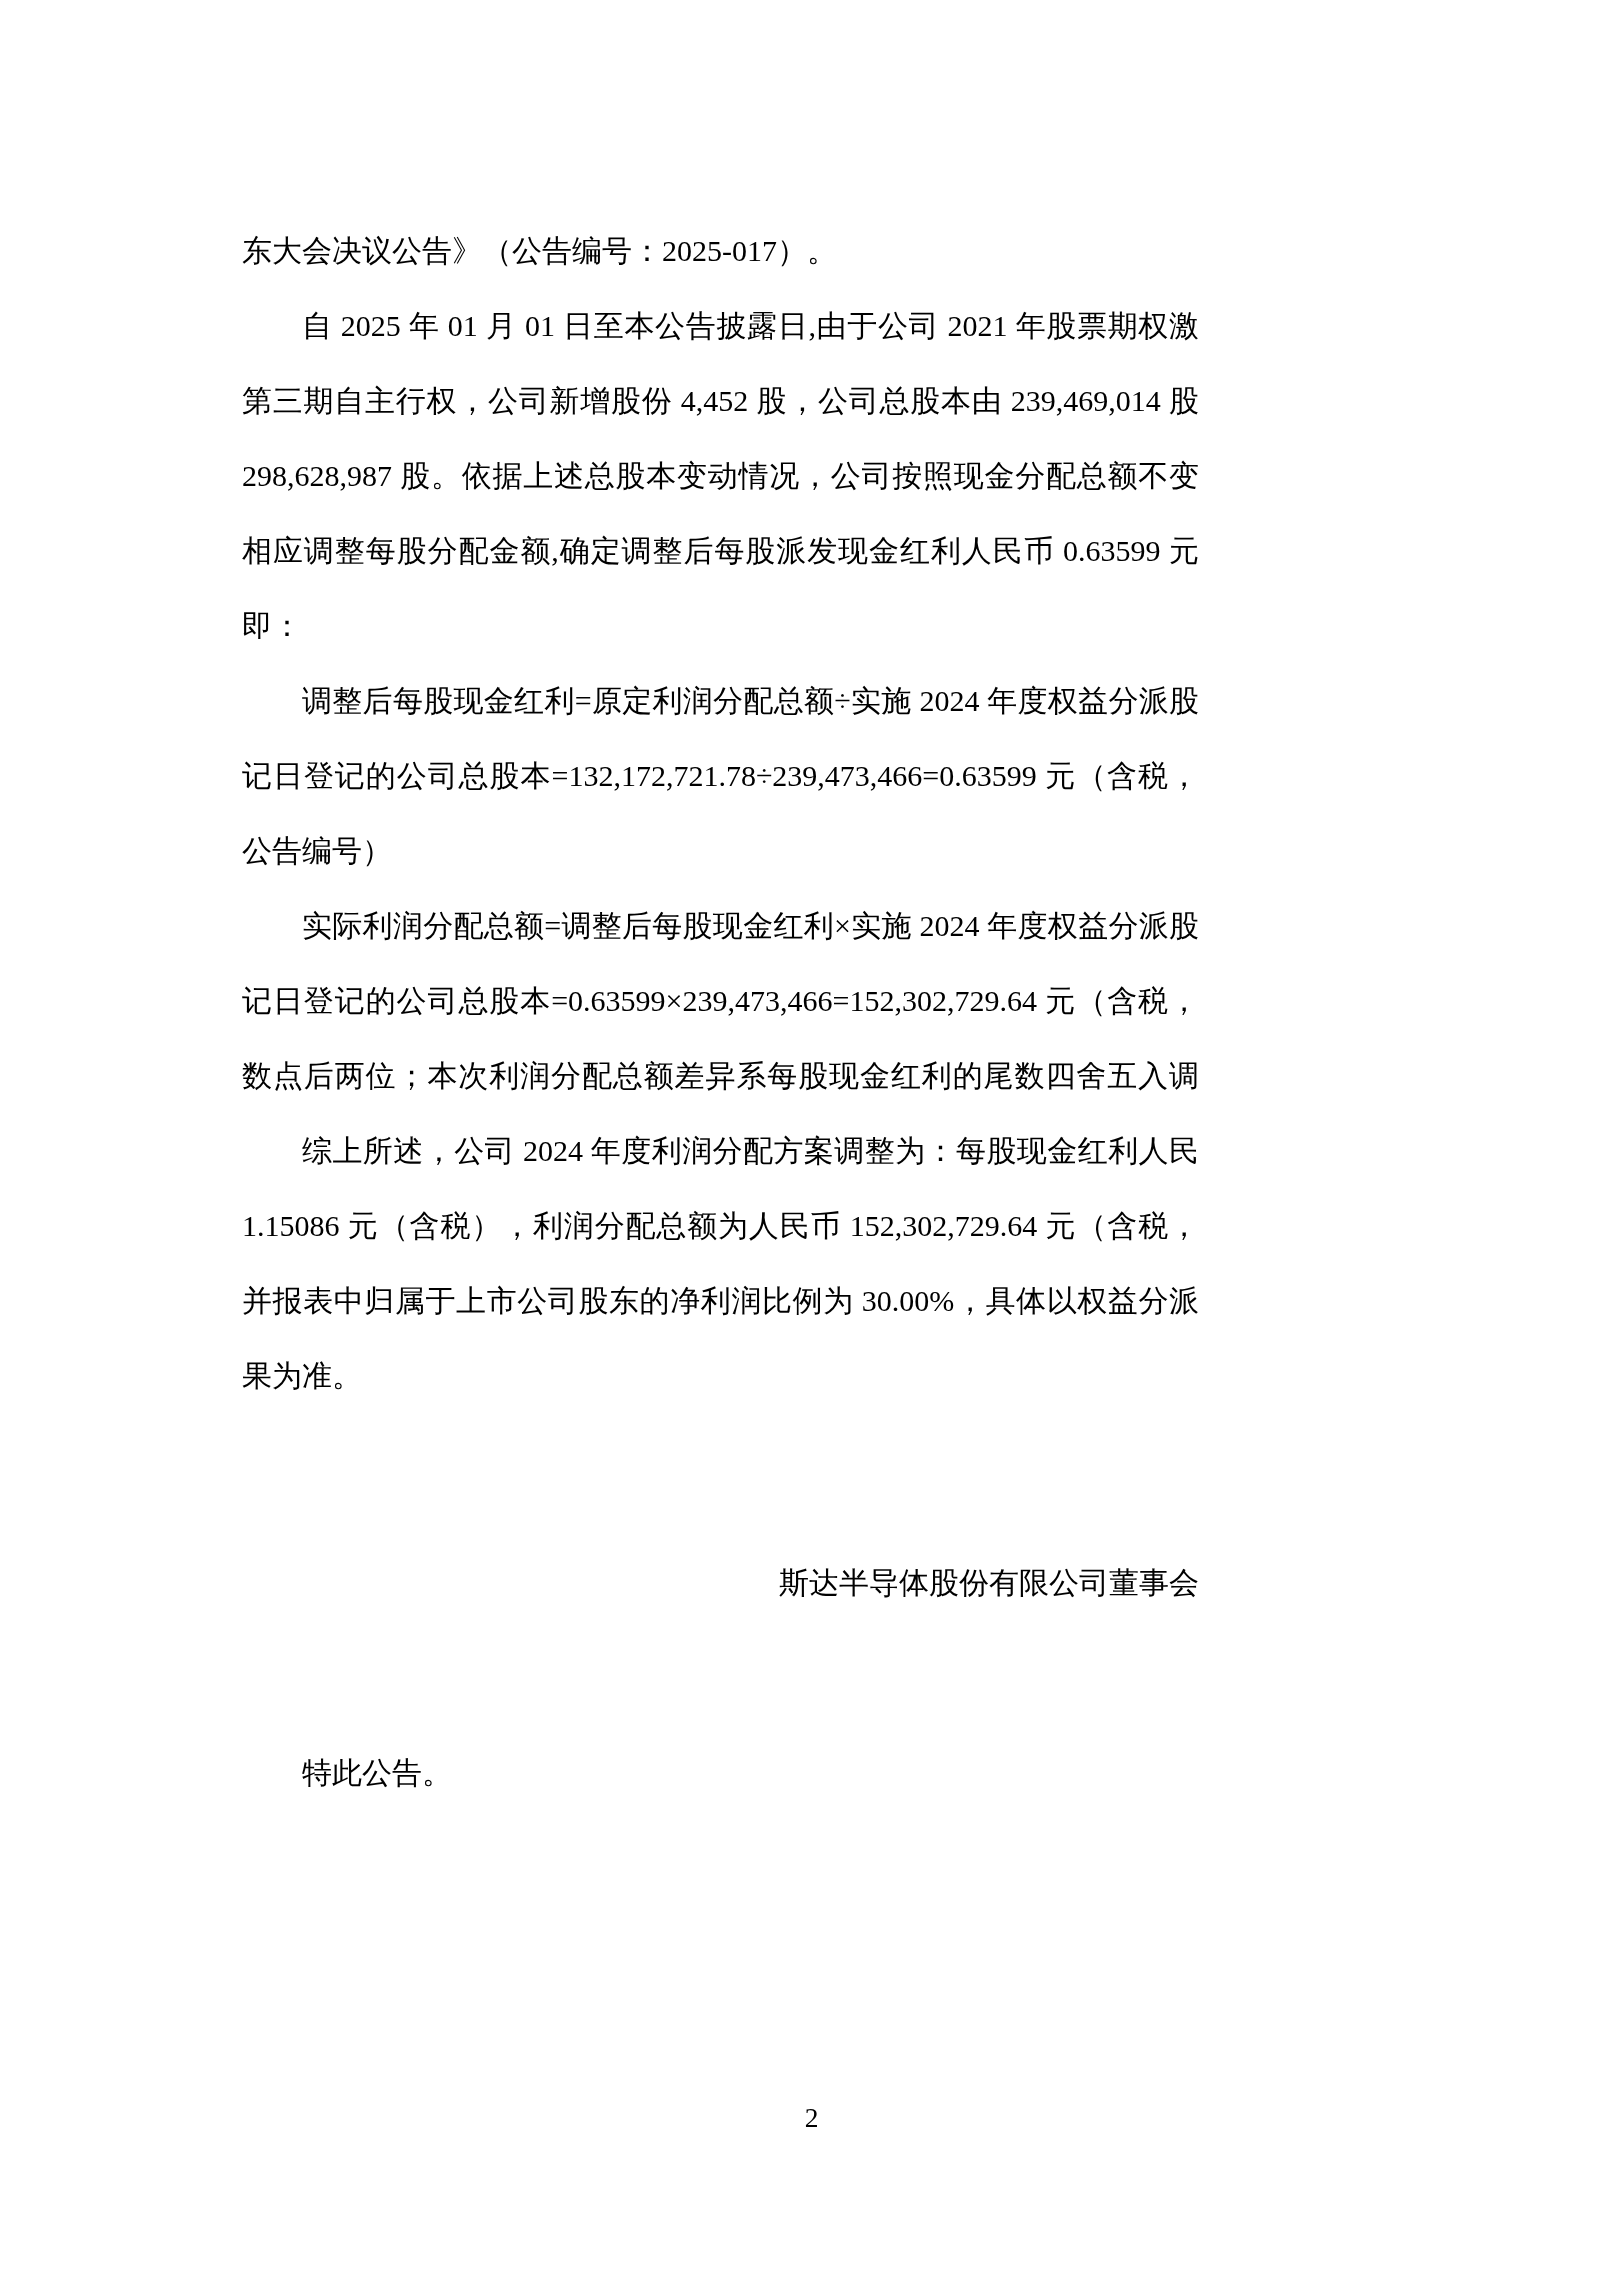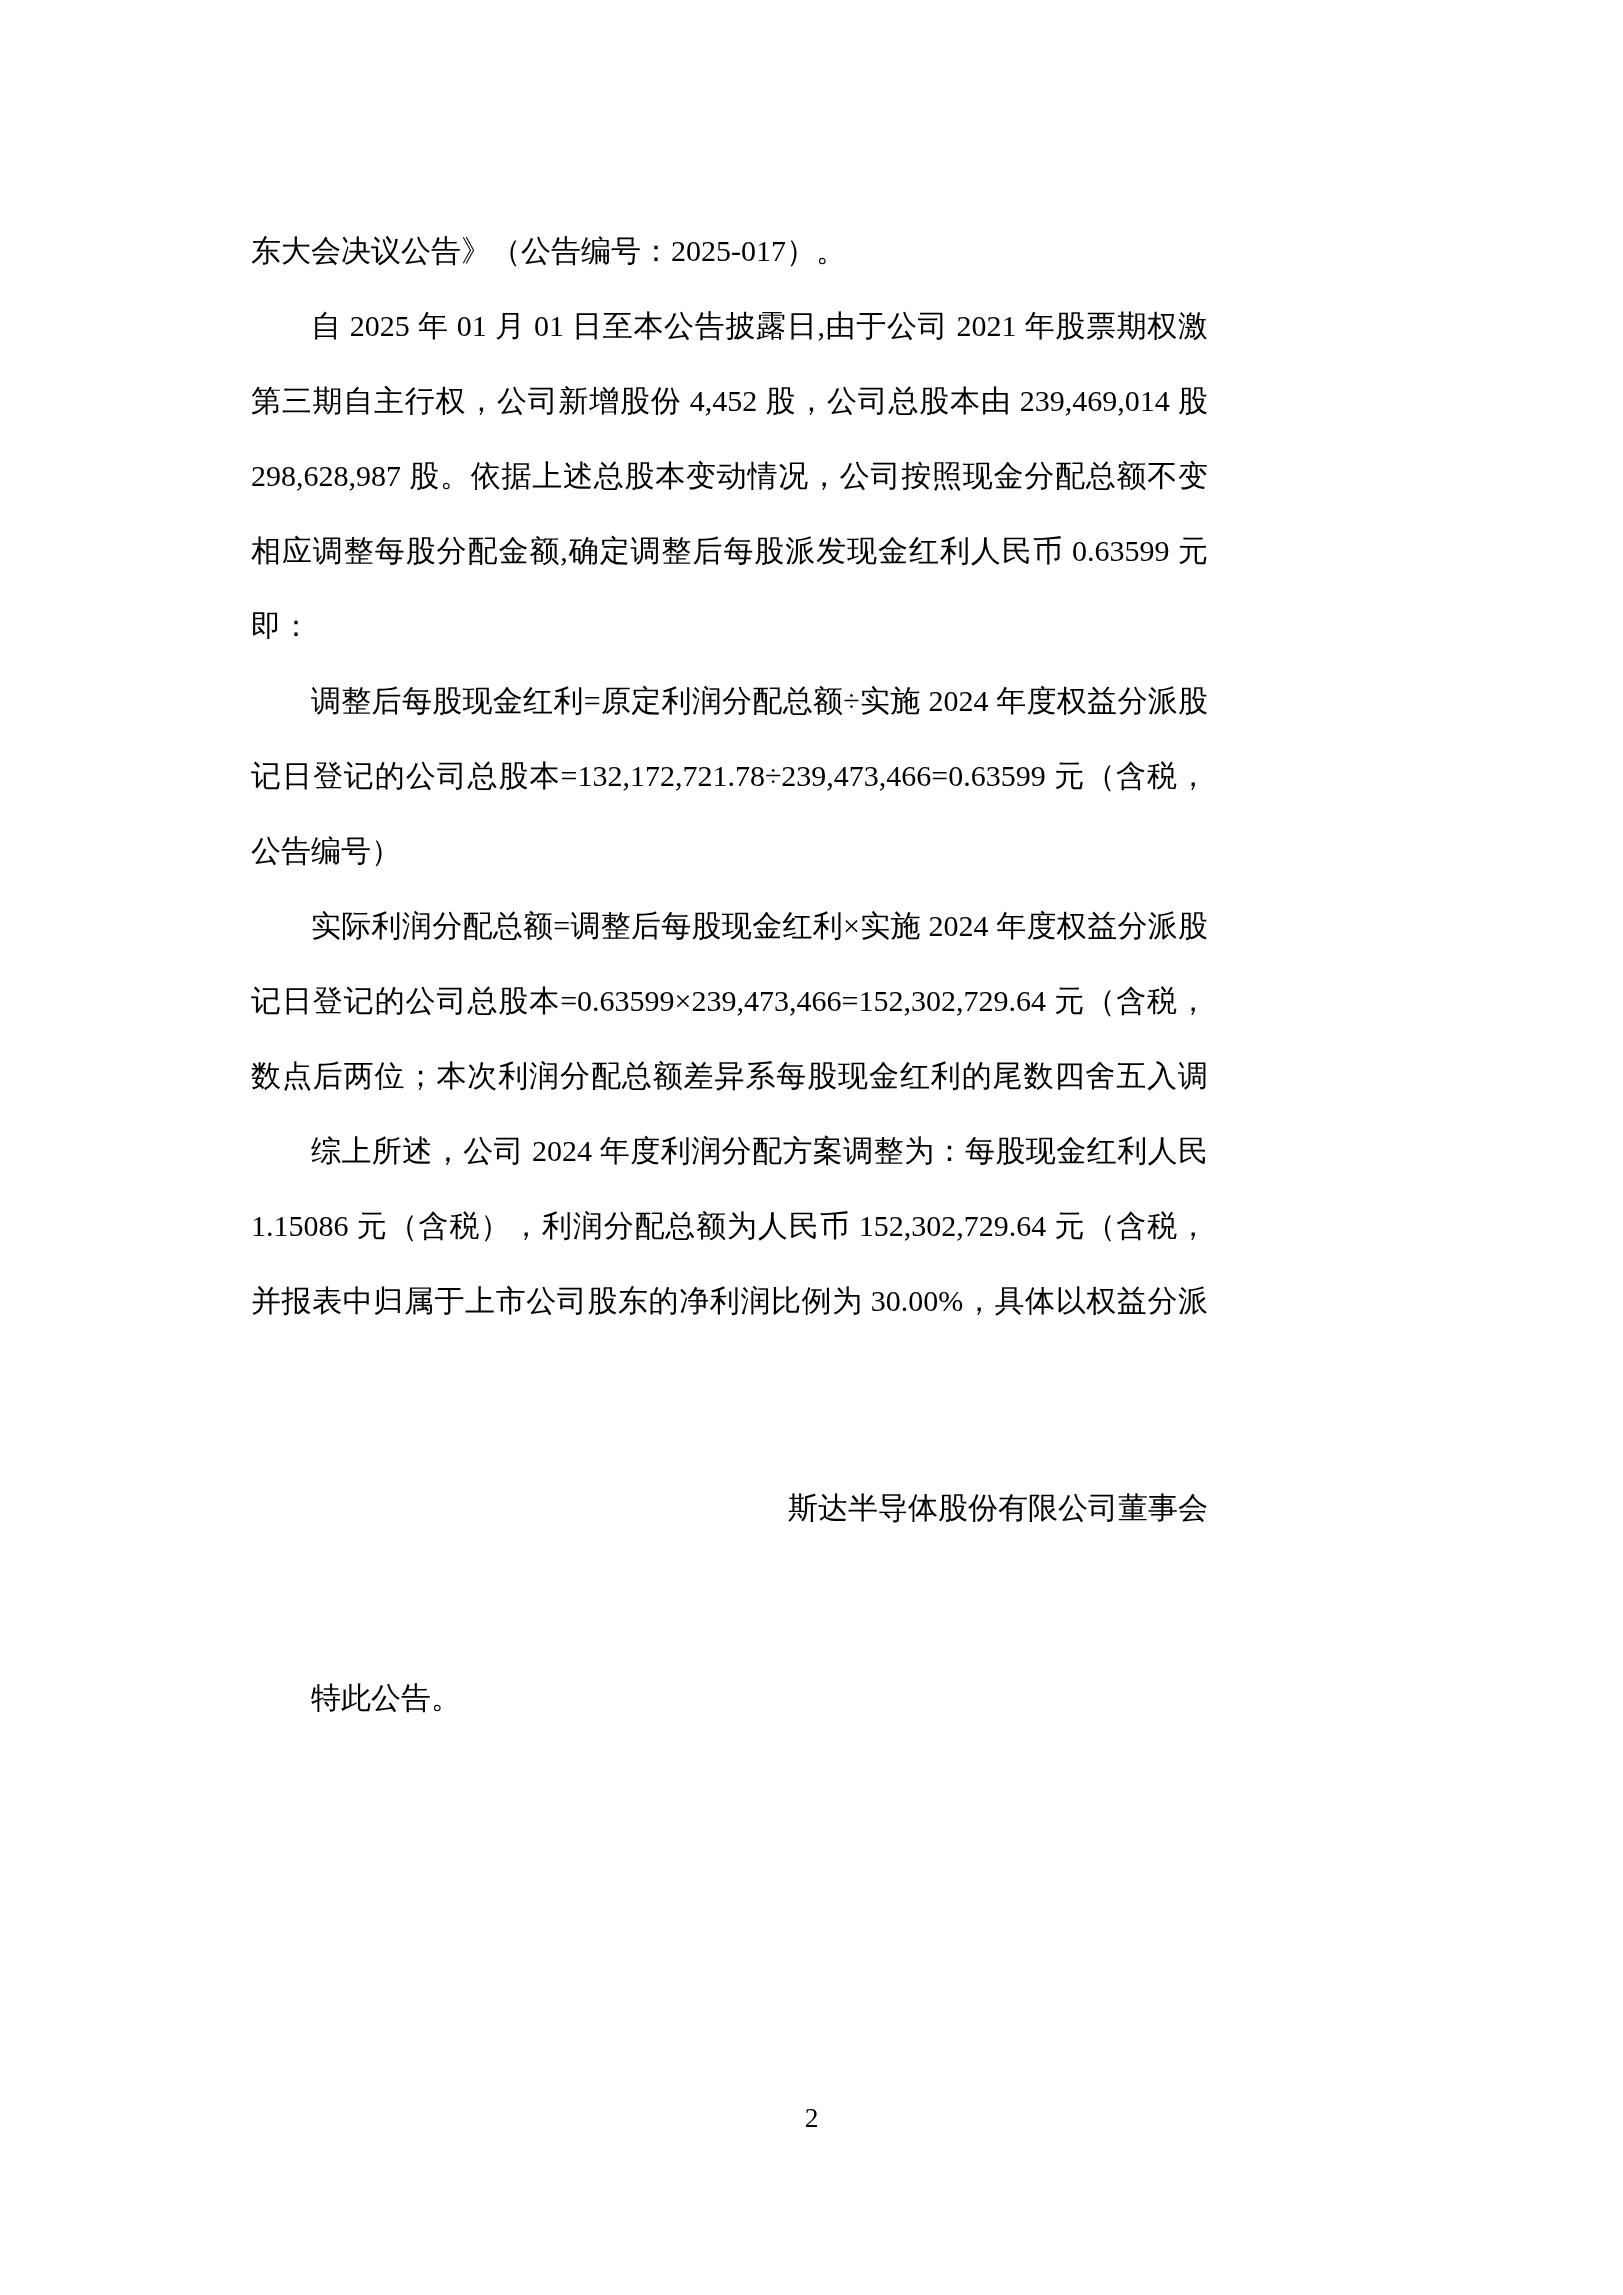--- a/index.html
+++ b/index.html
@@ -11,21 +11,21 @@
     position: relative;
     width: 1623px;
     height: 2295px;
     color: #000000;
     font-family: "Liberation Serif", "DejaVu Serif", serif;
     overflow: hidden;
   }
   .doc-body {
     position: absolute;
     top: 213px;
-    left: 9px;
+    left: 0;
     width: 1442px;
     padding: 0 243px 0 242px;
     box-sizing: border-box;
   }
   .line {
     height: 75px;
     line-height: 75px;
     font-size: 30px;
     overflow: hidden;
     text-align: left;
@@ -70,18 +70,19 @@
     <div class="line">即：</div>
     <div class="line indent justify">调整后每股现金红利=原定利润分配总额÷实施 2024 年度权益分派股权登</div>
     <div class="line justify">记日登记的公司总股本=132,172,721.78÷239,473,466=0.63599 元（含税，保留小</div>
     <div class="line">公告编号）</div>
     <div class="line indent justify">实际利润分配总额=调整后每股现金红利×实施 2024 年度权益分派股权登</div>
     <div class="line justify">记日登记的公司总股本=0.63599×239,473,466=152,302,729.64 元（含税，保留小</div>
     <div class="line justify">数点后两位；本次利润分配总额差异系每股现金红利的尾数四舍五入调整所致）</div>
     <div class="line indent justify">综上所述，公司 2024 年度利润分配方案调整为：每股现金红利人民币</div>
     <div class="line justify">1.15086 元（含税），利润分配总额为人民币 152,302,729.64 元（含税，本次利</div>
     <div class="line justify">并报表中归属于上市公司股东的净利润比例为 30.00%，具体以权益分派实施结</div>
+    <div class="line">果为准。</div>
     <div class="line signature">斯达半导体股份有限公司董事会</div>
   <div class="line indent closing">特此公告。</div>
 </div>
 
 <div class="page-number">2</div>
 
 
 </body></html>

